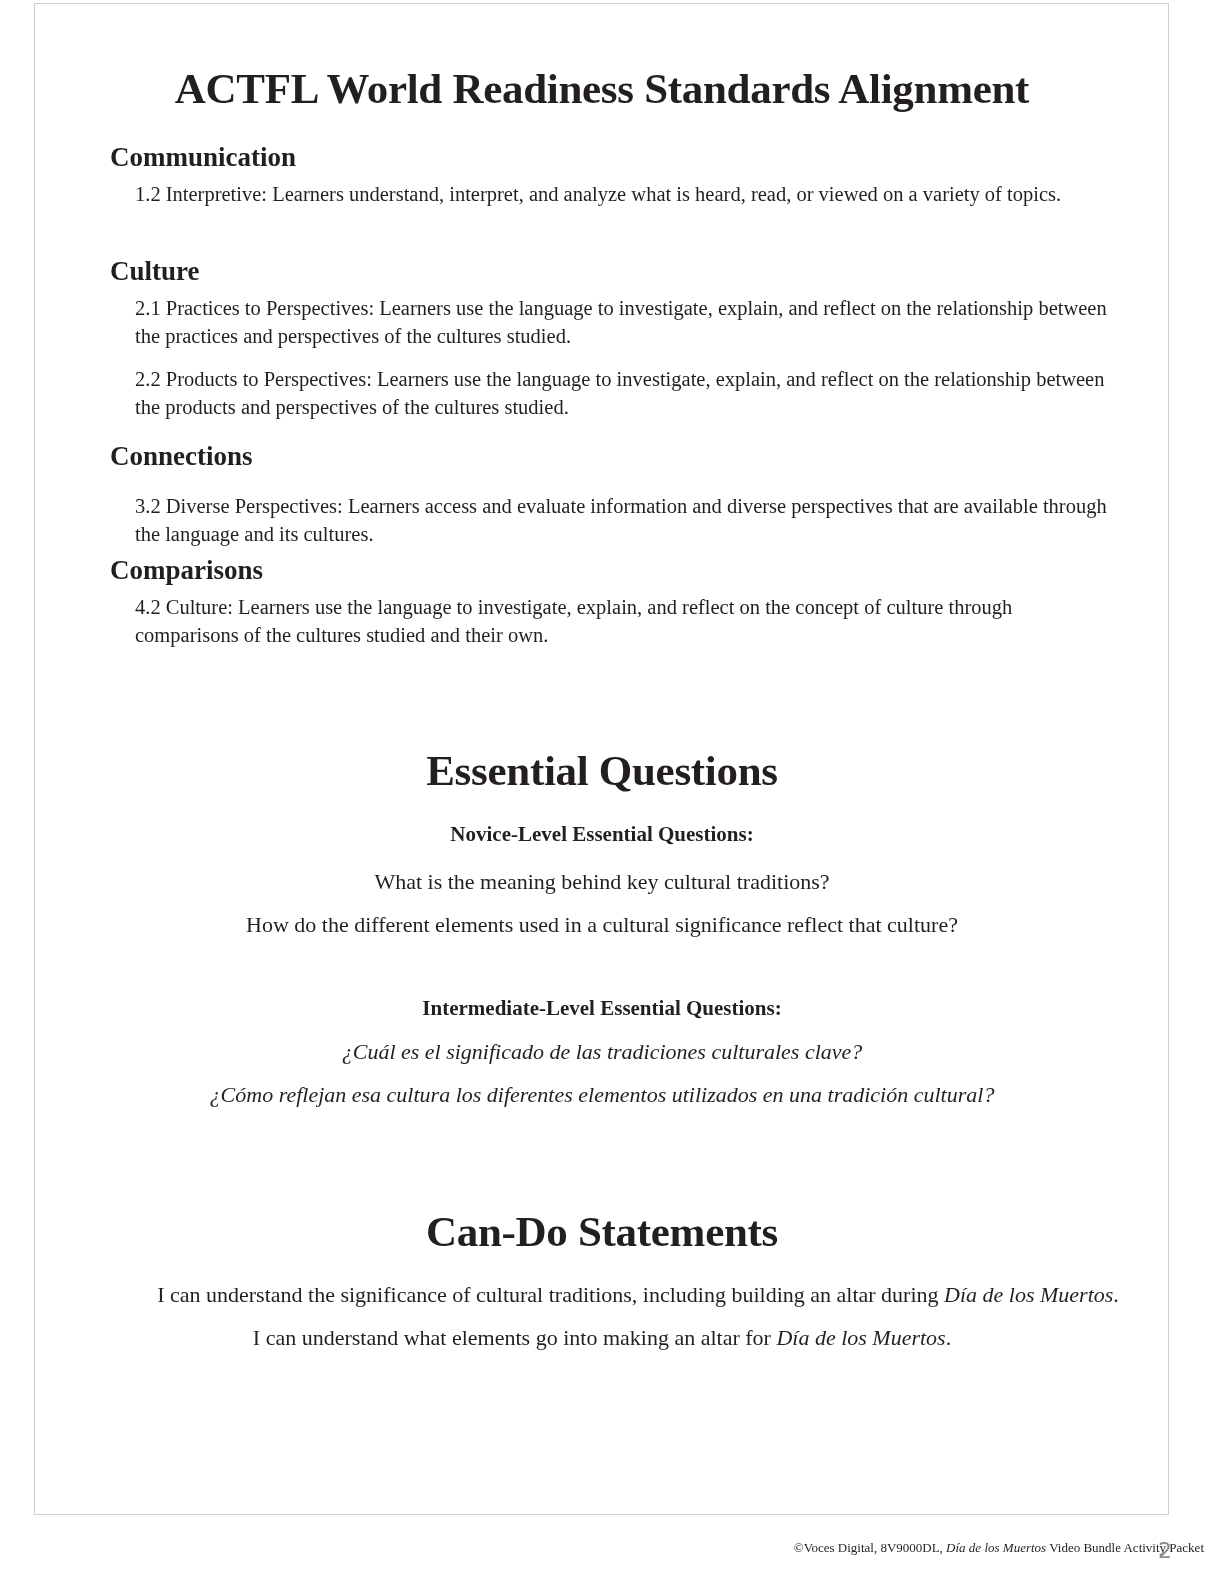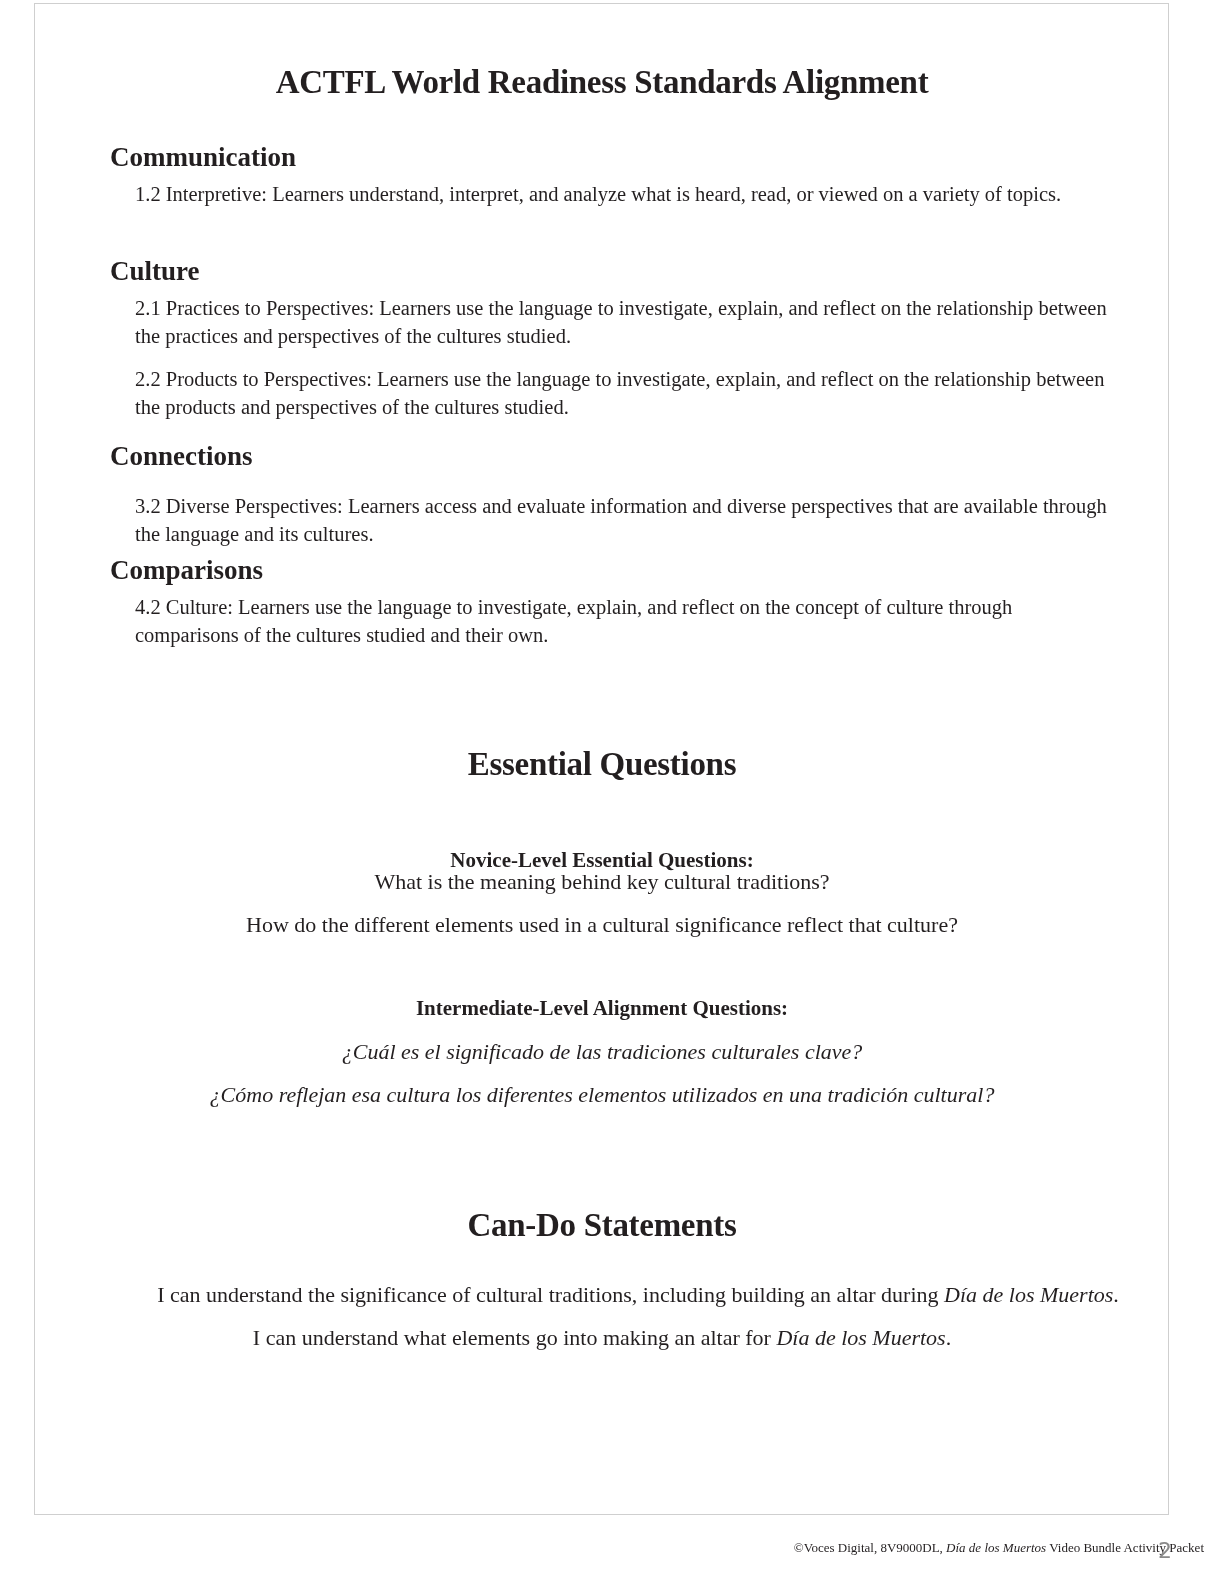--- a/index.html
+++ b/index.html
@@ -6,21 +6,21 @@
     body {
       width: 1214px; height: 1571px; position: relative; overflow: hidden;
       font-family: "Liberation Serif", "DejaVu Serif", serif; color: #231f20;
     }
     .frame {
       position: absolute; left: 34px; top: 3px; width: 1135px; height: 1512px;
       border: 1px solid #cfcfcf; box-sizing: border-box;
     }
     .h1 {
       position: absolute; left: 0; width: 1204px; text-align: center;
-      font-weight: bold; font-size: 33px; letter-spacing: -0.3px;
+      font-weight: bold; font-size: 43px; letter-spacing: -0.3px;
     }
     .cat {
       position: absolute; left: 110px; font-weight: bold; font-size: 27px;
     }
     .std {
       position: absolute; left: 135px; width: 980px; font-size: 20.5px; line-height: 28px;
     }
     .ctr {
       position: absolute; left: 0; width: 1204px; text-align: center; font-size: 22px;
     }
@@ -50,25 +50,25 @@
 <div class="std" style="top:365px;">2.2 Products to Perspectives: Learners use the language to investigate, explain, and reflect on the relationship between the products and perspectives of the cultures studied.</div>
 
 <div class="cat" style="top:441px;">Connections</div>
 <div class="std" style="top:492px;">3.2 Diverse Perspectives: Learners access and evaluate information and diverse perspectives that are available through the language and its cultures.</div>
 
 <div class="cat" style="top:555px;">Comparisons</div>
 <div class="std" style="top:593px;">4.2 Culture: Learners use the language to investigate, explain, and reflect on the concept of culture through comparisons of the cultures studied and their own.</div>
 
 <div class="h1" style="top:746px;">Essential Questions</div>
 
-<div class="ctr sub" style="top:822px;margin-top:26px;">Novice-Level Essential Questions:</div>
+<div class="ctr sub" style="top:822px;">Novice-Level Essential Questions:</div>
 <div class="ctr" style="top:869px;">What is the meaning behind key cultural traditions?</div>
 <div class="ctr" style="top:912px;">How do the different elements used in a cultural significance reflect that culture?</div>
 
-<div class="ctr sub" style="top:996px;">Intermediate-Level Alignment Questions:</div>
+<div class="ctr sub" style="top:996px;">Intermediate-Level Essential Questions:</div>
 <div class="ctr it" style="top:1039px;">¿Cuál es el significado de las tradiciones culturales clave?</div>
 <div class="ctr it" style="top:1082px;">¿Cómo reflejan esa cultura los diferentes elementos utilizados en una tradición cultural?</div>
 
 <div class="h1" style="top:1207px;">Can-Do Statements</div>
 
 <div class="ctr" style="top:1282px;padding-left:36px;"><span>I can understand the significance of cultural traditions, including building an altar during </span><span class="it">Día de los Muertos</span><span>.</span></div>
 <div class="ctr" style="top:1325px;"><span>I can understand what elements go into making an altar for </span><span class="it">Día de los Muertos</span><span>.</span></div>
 
 <div class="footer"><span>©Voces Digital, 8V9000DL, </span><span class="it">Día de los Muertos</span><span> Video Bundle Activity Packet</span></div>
 <div class="pagenum">2</div>

